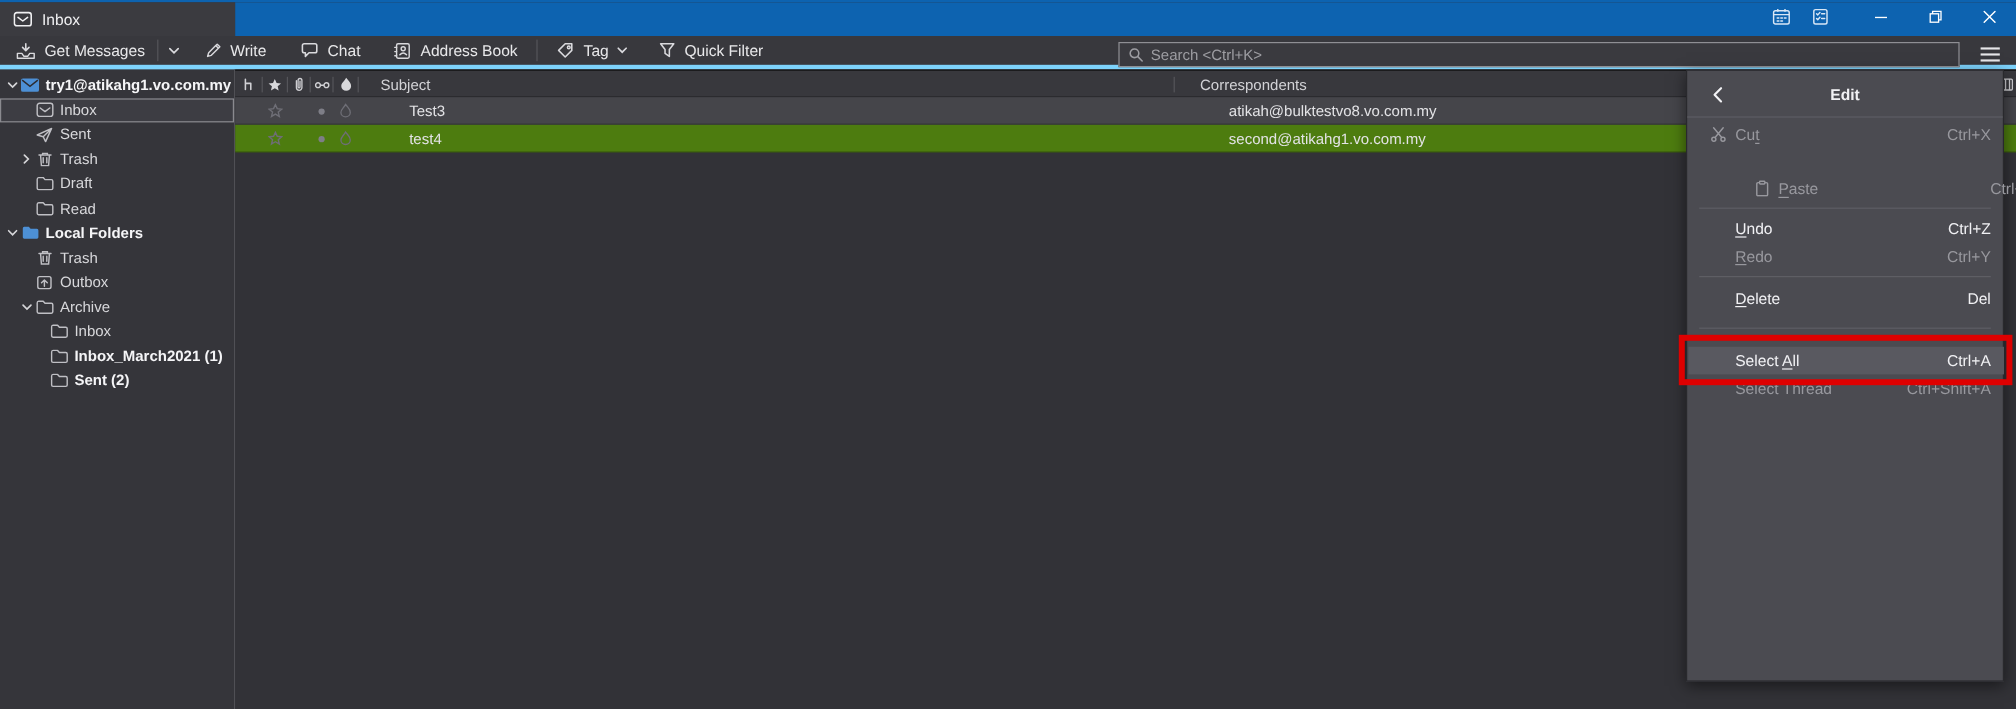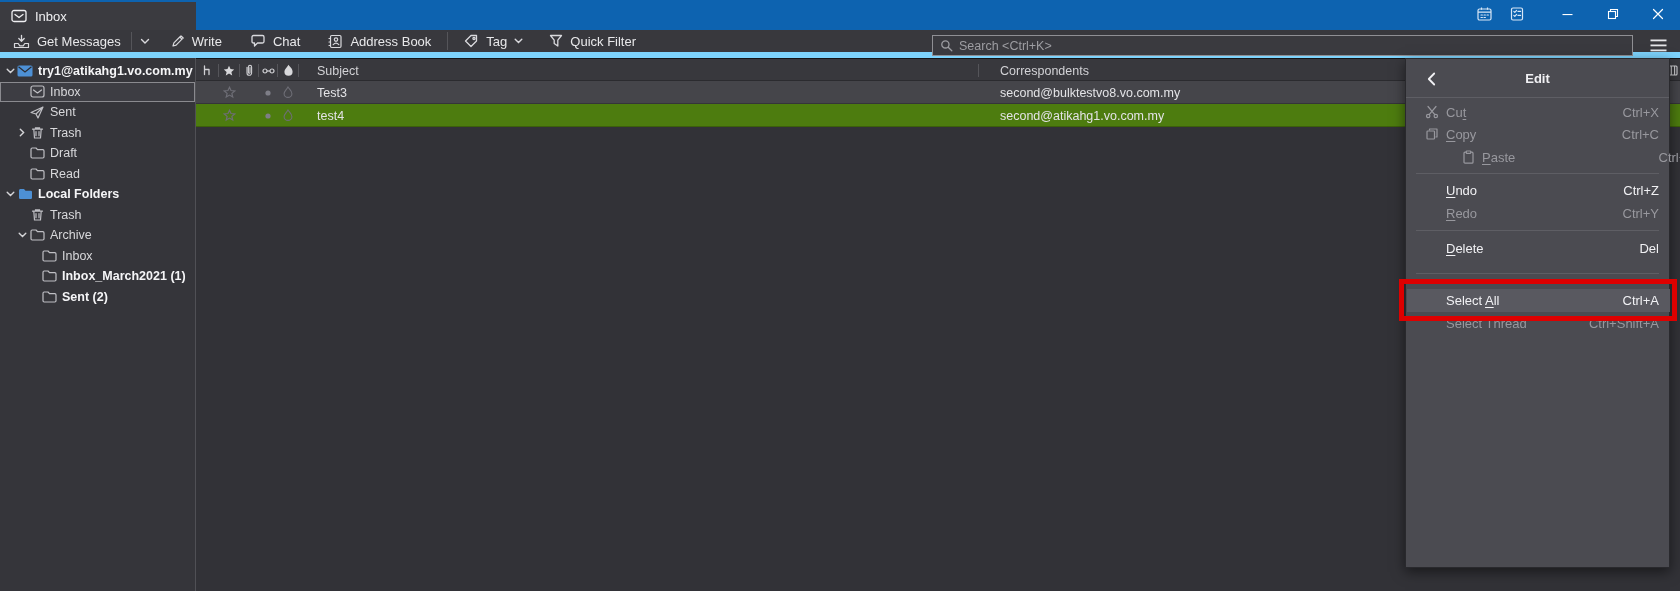--- a/index.html
+++ b/index.html
@@ -20,21 +20,21 @@
   
   .top-blue-line{position:absolute;left:0;top:0;width:100%;height:2px;background:var(--titlebar-blue);}
   .tabstrip{position:absolute;left:0;top:2px;width:196px;height:28px;background:#3b3b40;}
   .tab{display:flex;align-items:center;height:100%;padding-left:11px;gap:8px;color:#f0f0f2;}
   .tab-label{font-size:13px;}
   .titlebar{position:absolute;left:196px;top:2px;right:0;height:28px;background:var(--titlebar-blue);}
   .tb-app-btn{position:absolute;top:3px;width:26px;height:22px;display:flex;align-items:center;justify-content:center;color:#d9e7f6;}
   .win-btn{position:absolute;top:0;width:45px;height:28px;display:flex;align-items:center;justify-content:center;color:#fff;}
 
   
-  .toolbar{position:absolute;left:0;top:30px;width:100%;height:28px;background:#38383d;border-bottom:6px solid #7dd3fc;display:flex;align-items:center;color:#e8e8ea;}
+  .toolbar{position:absolute;left:0;top:30px;width:100%;height:28px;background:#38383d;border-bottom:4px solid #7dd3fc;display:flex;align-items:center;color:#e8e8ea;}
   .tbtn{display:flex;align-items:center;gap:7px;height:24px;padding:0 7px;font-size:13px;color:#e8e8ea;}
   .tbtn .lbl{white-space:nowrap;}
   .tsep{width:1px;height:18px;background:#55555a;margin:0 3px;flex-shrink:0;}
   .drop-chev{padding:0 5px;height:24px;display:flex;align-items:center;}
   .toolbar-icons{color:#d9d9dd;}
   .search-wrap{position:absolute;left:932px;top:35px;width:701px;height:21px;border:1px solid #8f8f94;background:#3a3a3f;display:flex;align-items:center;gap:6px;padding:0 7px;}
   .search-wrap input{flex:1;background:transparent;border:none;outline:none;color:#d8d8db;font-size:12.5px;font-family:"Liberation Sans",sans-serif;}
   .search-wrap input::placeholder{color:#9d9da2;opacity:1;}
   .hamburger{position:absolute;left:1644px;top:33px;width:28px;height:24px;display:flex;align-items:center;justify-content:center;color:#e6e6e9;}
 
@@ -54,21 +54,21 @@
   
   .thread-pane{position:absolute;left:196px;top:58px;right:0;height:533px;background:#323237;}
   .list-header{position:absolute;left:0;top:0;width:100%;height:23px;background:#38383d;border-top:1px solid #141416;border-bottom:1px solid #2b2b2f;color:#d2d2d6;}
   .hcell{position:absolute;top:0;height:23px;display:flex;align-items:center;justify-content:center;color:#cfcfd3;}
   .hsep{position:absolute;top:5px;width:1px;height:13px;background:#55555a;}
   .hlabel{position:absolute;top:0;height:23px;display:flex;align-items:center;font-size:12.5px;color:#d2d2d6;}
   .msg-row{position:absolute;left:0;width:100%;height:23px;border-bottom:1px solid rgba(0,0,0,.22);}
   .msg-row.odd{background:#45454a;}
   .msg-row.even{background:#4d7c0f;}
   .rcell{position:absolute;top:0;height:23px;display:flex;align-items:center;justify-content:center;color:#6e6e76;}
-  .rtext{position:absolute;top:0;height:23px;display:flex;align-items:center;font-size:12.5px;color:#e3e3e6;white-space:nowrap;}
+  .rtext{position:absolute;top:0;height:23px;display:flex;align-items:center;font-size:12.5px;color:#e3e3e6;white-space:nowrap;margin-left:24px;}
 
   
   .menu-panel{position:absolute;left:1405px;top:58px;width:265px;height:510px;background:#4b4b51;border:1px solid #29292d;box-shadow:0 4px 12px rgba(0,0,0,.5);z-index:40;}
   .menu-header{position:absolute;left:0;top:0;width:100%;height:39px;border-bottom:1px solid #5e5e64;}
   .menu-back{position:absolute;left:12px;top:8px;width:26px;height:24px;display:flex;align-items:center;justify-content:center;color:#f1f1f4;}
   .menu-title{position:absolute;left:0;top:0;width:100%;height:39px;display:flex;align-items:center;justify-content:center;font-size:13px;font-weight:700;color:#f1f1f4;}
   .menu-item{position:absolute;left:1px;width:263px;height:22px;display:flex;align-items:center;font-size:13px;color:#f1f1f4;}
   .menu-item.disabled{color:#98989e;}
   .menu-item.highlighted{background:#595960;height:23px;}
   .mi-icon{position:absolute;left:17px;width:16px;height:16px;display:flex;align-items:center;justify-content:center;}
@@ -319,20 +319,30 @@
       <div class="frow lvl1">
         <span class="chev-slot"></span>
         <span class="f-icon">
             <svg width="13" height="13" viewBox="0 0 13 13" fill="none" stroke="currentColor" stroke-width="1.2" stroke-linecap="round">
               <path d="M1.5 3.2 H11.5 M4.5 3.2 V1.8 H8.5 V3.2 M2.8 3.2 L3.5 12 H9.5 L10.2 3.2 M5 5.5 V9.7 M8 5.5 V9.7"></path>
             </svg>
           </span>
         <span class="f-label">Trash</span>
       </div>
 
+      <div class="frow lvl1">
+        <span class="chev-slot"></span>
+        <span class="f-icon">
+            <svg width="14" height="13" viewBox="0 0 14 13" fill="none" stroke="currentColor" stroke-width="1.2" stroke-linecap="round" stroke-linejoin="round">
+              <rect x="1.5" y="1.5" width="11" height="10" rx="1.5"></rect>
+              <path d="M7 9.5 V4.5 M4.6 6.7 L7 4.3 L9.4 6.7"></path>
+            </svg>
+          </span>
+        <span class="f-label">Outbox</span>
+      </div>
 
       <div class="frow lvl1">
         <span class="chev-slot">
             <svg width="9" height="8" viewBox="0 0 9 8" fill="none" stroke="currentColor" stroke-width="1.4" stroke-linecap="round">
               <path d="M1.2 2.3 L4.5 5.6 L7.8 2.3"></path>
             </svg>
           </span>
         <span class="f-icon">
             <svg width="15" height="12" viewBox="0 0 15 12" fill="none" stroke="currentColor" stroke-width="1.2" stroke-linejoin="round">
               <path d="M1 2.5 Q1 1 2.2 1 H6 L7.5 2.7 H12.8 Q14 2.7 14 4 V9.8 Q14 11 12.8 11 H2.2 Q1 11 1 9.8 Z"></path>
@@ -429,21 +439,21 @@
         <svg width="6" height="6" viewBox="0 0 6 6">
             <circle cx="3" cy="3" r="2.6" fill="#7e7e87"></circle>
           </svg>
       </span>
       <span class="rcell" style="left:82px;width:20px;">
         <svg width="12" height="13" viewBox="0 0 11 13" fill="none" stroke="currentColor" stroke-width="1.1">
             <path d="M5.5 1 C7.1 3.5 9.4 4.7 9.4 7.7 a3.9 3.7 0 0 1 -7.8 0 C1.6 5.3 3.9 4 5.5 1 Z"></path>
           </svg>
       </span>
       <span class="rtext" style="left:121px;">Test3</span>
-      <span class="rtext" style="left:804px;">second@bulktestvo8.vo.com.my</span>
+      <span class="rtext" style="left:804px;">atikah@bulktestvo8.vo.com.my</span>
     </div>
 
     <div class="msg-row even" style="top:46px;">
       <span class="rcell" style="left:23px;width:20px;">
         <svg width="13" height="13" viewBox="0 0 12 12" fill="none" stroke="currentColor" stroke-width="1.1">
             <path d="M6 1.2 L7.4 4.2 L10.8 4.6 L8.2 6.8 L9 10.2 L6 8.4 L3 10.2 L3.8 6.8 L1.2 4.6 L4.6 4.2 Z"></path>
           </svg>
       </span>
       <span class="rcell" style="left:63px;width:18px;">
         <svg width="6" height="6" viewBox="0 0 6 6">
@@ -475,30 +485,20 @@
         <svg width="14" height="14" viewBox="0 0 14 14" fill="none" stroke="currentColor" stroke-width="1.2" stroke-linecap="round">
             <path d="M3 1.5 L9.8 9.6 M11 1.5 L4.2 9.6"></path>
             <circle cx="3.2" cy="11" r="1.7"></circle>
             <circle cx="10.8" cy="11" r="1.7"></circle>
           </svg>
       </span>
       <span class="mi-label"><span>Cu</span><span class="accesskey">t</span><span></span></span>
       <span class="mi-shortcut">Ctrl+X</span>
     </div>
 
-    <div class="menu-item disabled" style="top:64px;">
-      <span class="mi-icon">
-        <svg width="14" height="14" viewBox="0 0 14 14" fill="none" stroke="currentColor" stroke-width="1.2" stroke-linejoin="round">
-            <path d="M4.5 3.5 V2 H12 V10 H10.5"></path>
-            <rect x="2" y="4" width="7.5" height="8" rx="0.8"></rect>
-          </svg>
-      </span>
-      <span class="mi-label"><span></span><span class="accesskey">C</span><span>opy</span></span>
-      <span class="mi-shortcut">Ctrl+C</span>
-    </div>
 
     <div class="menu-item disabled" style="top:87px;margin-left:36px;">
       <span class="mi-icon">
         <svg width="13" height="14" viewBox="0 0 13 14" fill="none" stroke="currentColor" stroke-width="1.2" stroke-linejoin="round">
             <rect x="2" y="2.2" width="9" height="11" rx="1"></rect>
             <rect x="4.3" y="1" width="4.4" height="2.4" rx="0.6" fill="#4b4b51"></rect>
           </svg>
       </span>
       <span class="mi-label"><span></span><span class="accesskey">P</span><span>aste</span></span>
       <span class="mi-shortcut">Ctrl+V</span>

